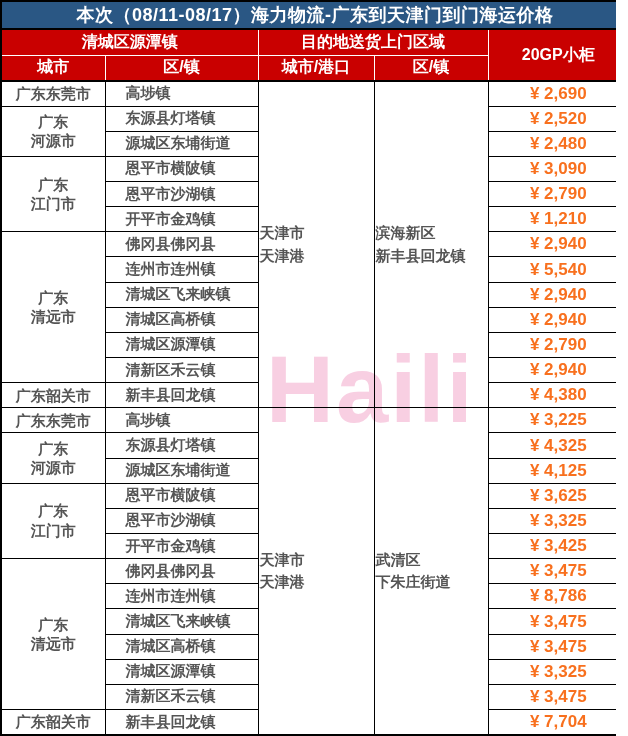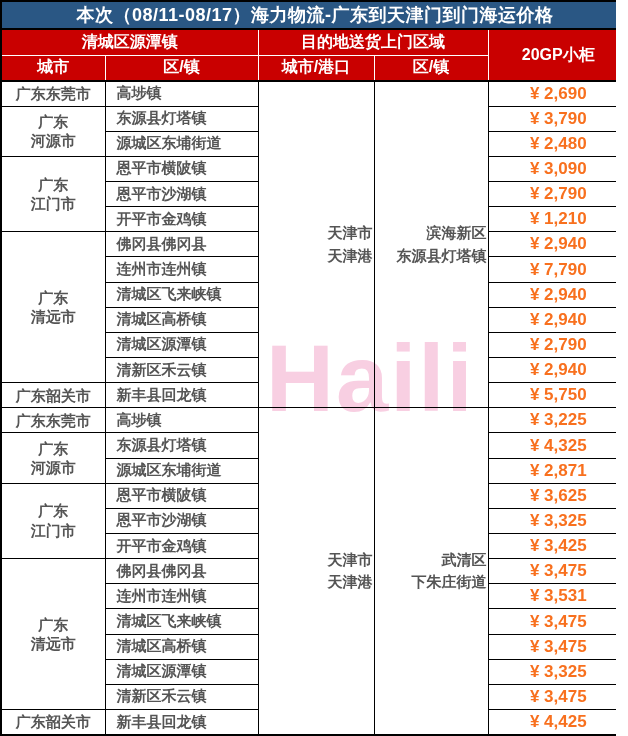--- a/index.html
+++ b/index.html
@@ -23,27 +23,27 @@
     font-size:16px;text-align:center;vertical-align:middle;border:1px solid #ffffff;
   }
   tr.title-row td{border-bottom:2px solid var(--border);}
   
   tbody td{
     border:1px solid var(--border);height:25px;vertical-align:middle;
     color:var(--body-text);font-weight:bold;font-size:15px;background:#fff;
   }
   tbody tr.first-body td{border-top:2px solid var(--border);}
   td.city{text-align:center;white-space:pre-line;line-height:1.3;}
-  td.town{text-align:left;padding-left:11px;}
-  td.dest{text-align:right;white-space:pre-line;line-height:1.5;}
+  td.town{text-align:left;padding-left:20px;}
+  td.dest{text-align:left;white-space:pre-line;line-height:1.5;}
   td.dash-b{border-bottom:1px dashed var(--border);}
   td.dash-t{border-top:1px dashed var(--border);}
   td.price{text-align:center;color:var(--price-text);font-size:17px;font-weight:bold;}
   .watermark{
-    position:absolute;left:266px;top:332px;font-size:94px;font-weight:bold;
+    position:absolute;left:266px;top:343px;font-size:94px;font-weight:bold;
     color:var(--watermark-pink);line-height:1;letter-spacing:2px;
     mix-blend-mode:multiply;pointer-events:none;z-index:5;
   }
 </style>
 </head>
 <body>
 
 <div class="sheet">
 <table>
   <colgroup>
@@ -70,28 +70,28 @@
     </tr>
   </thead>
   <tbody>
 
     <tr class="first-body">
       <td class="city">广东东莞市</td>
       <td class="town">高埗镇</td>
       <td class="dest dash-b" rowspan="13">天津市
 天津港</td>
       <td class="dest dash-b" rowspan="13">滨海新区
-东源县灯塔镇</td>
+新丰县回龙镇</td>
       <td class="price">¥ 2,690</td>
     </tr>
     <tr>
       <td class="city" rowspan="2">广东
 河源市</td>
       <td class="town">东源县灯塔镇</td>
-      <td class="price">¥ 3,790</td>
+      <td class="price">¥ 2,520</td>
     </tr>
     <tr>
       <td class="town">源城区东埔街道</td>
       <td class="price">¥ 2,480</td>
     </tr>
     <tr>
       <td class="city" rowspan="3">广东
 江门市</td>
       <td class="town">恩平市横陂镇</td>
       <td class="price">¥ 3,090</td>
@@ -105,62 +105,62 @@
       <td class="price">¥ 1,210</td>
     </tr>
     <tr>
       <td class="city" rowspan="6">广东
 清远市</td>
       <td class="town">佛冈县佛冈县</td>
       <td class="price">¥ 2,940</td>
     </tr>
     <tr>
       <td class="town">连州市连州镇</td>
-      <td class="price">¥ 7,790</td>
+      <td class="price">¥ 5,540</td>
     </tr>
     <tr>
       <td class="town">清城区飞来峡镇</td>
       <td class="price">¥ 2,940</td>
     </tr>
     <tr>
       <td class="town">清城区高桥镇</td>
       <td class="price">¥ 2,940</td>
     </tr>
     <tr>
       <td class="town">清城区源潭镇</td>
       <td class="price">¥ 2,790</td>
     </tr>
     <tr>
       <td class="town">清新区禾云镇</td>
       <td class="price">¥ 2,940</td>
     </tr>
     <tr>
       <td class="city">广东韶关市</td>
       <td class="town">新丰县回龙镇</td>
-      <td class="price">¥ 5,750</td>
+      <td class="price">¥ 4,380</td>
     </tr>
 
     <tr>
       <td class="city">广东东莞市</td>
       <td class="town">高埗镇</td>
       <td class="dest dash-t" rowspan="13">天津市
 天津港</td>
       <td class="dest dash-t" rowspan="13">武清区
 下朱庄街道</td>
       <td class="price">¥ 3,225</td>
     </tr>
     <tr>
       <td class="city" rowspan="2">广东
 河源市</td>
       <td class="town">东源县灯塔镇</td>
       <td class="price">¥ 4,325</td>
     </tr>
     <tr>
       <td class="town">源城区东埔街道</td>
-      <td class="price">¥ 2,871</td>
+      <td class="price">¥ 4,125</td>
     </tr>
     <tr>
       <td class="city" rowspan="3">广东
 江门市</td>
       <td class="town">恩平市横陂镇</td>
       <td class="price">¥ 3,625</td>
     </tr>
     <tr>
       <td class="town">恩平市沙湖镇</td>
       <td class="price">¥ 3,325</td>
@@ -170,39 +170,39 @@
       <td class="price">¥ 3,425</td>
     </tr>
     <tr>
       <td class="city" rowspan="6">广东
 清远市</td>
       <td class="town">佛冈县佛冈县</td>
       <td class="price">¥ 3,475</td>
     </tr>
     <tr>
       <td class="town">连州市连州镇</td>
-      <td class="price">¥ 3,531</td>
+      <td class="price">¥ 8,786</td>
     </tr>
     <tr>
       <td class="town">清城区飞来峡镇</td>
       <td class="price">¥ 3,475</td>
     </tr>
     <tr>
       <td class="town">清城区高桥镇</td>
       <td class="price">¥ 3,475</td>
     </tr>
     <tr>
       <td class="town">清城区源潭镇</td>
       <td class="price">¥ 3,325</td>
     </tr>
     <tr>
       <td class="town">清新区禾云镇</td>
       <td class="price">¥ 3,475</td>
     </tr>
     <tr>
       <td class="city">广东韶关市</td>
       <td class="town">新丰县回龙镇</td>
-      <td class="price">¥ 4,425</td>
+      <td class="price">¥ 7,704</td>
     </tr>
   </tbody>
 </table>
 <div class="watermark">Haili</div>
 </div>
 
 </body></html>

